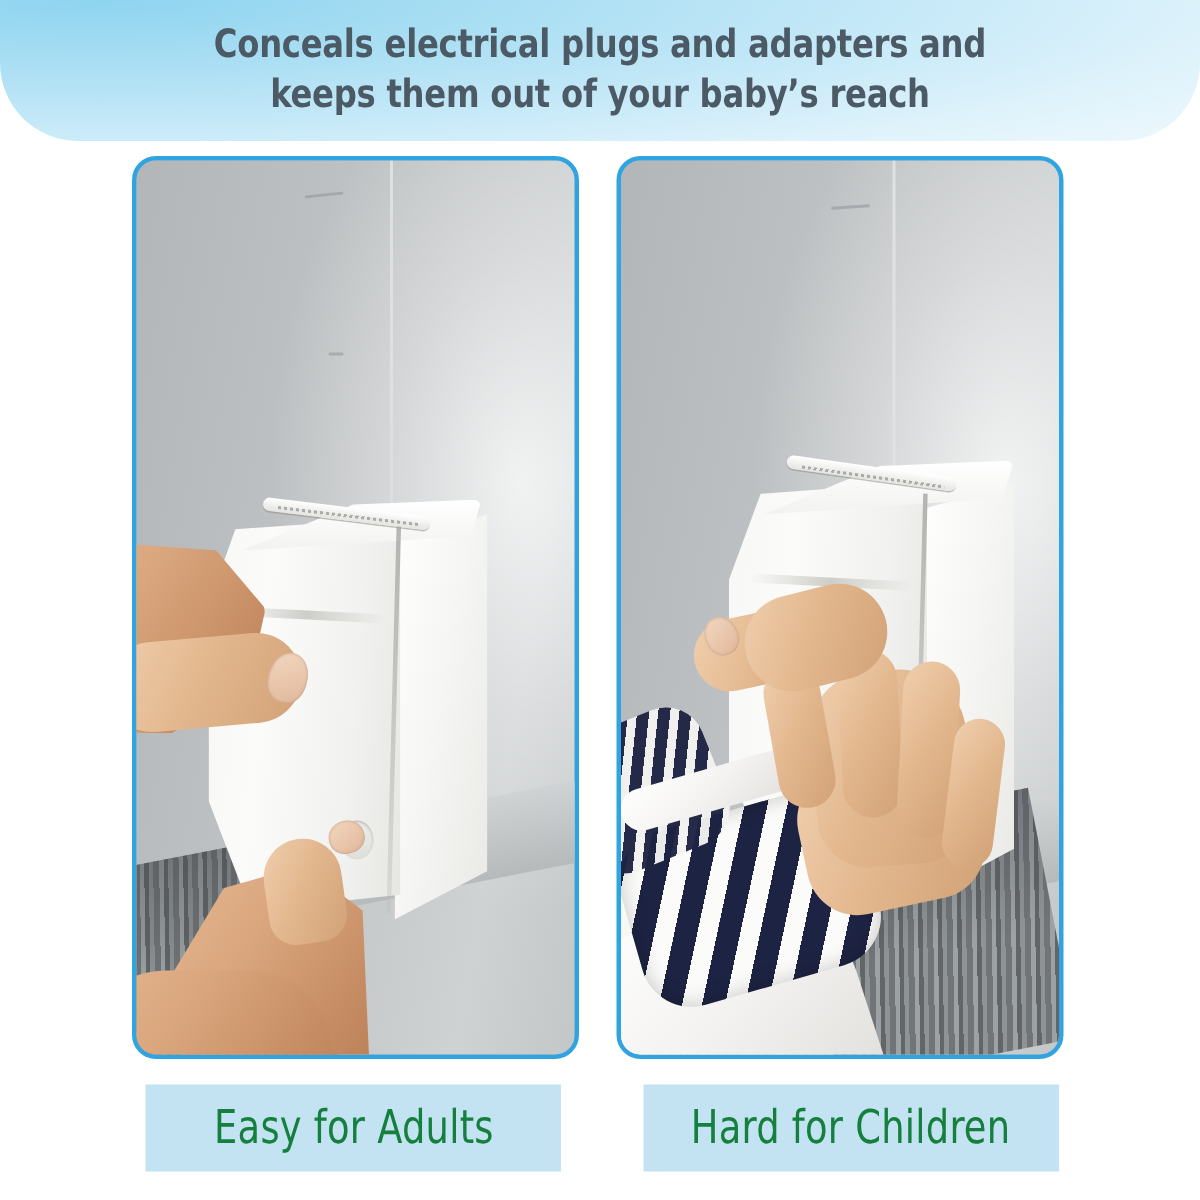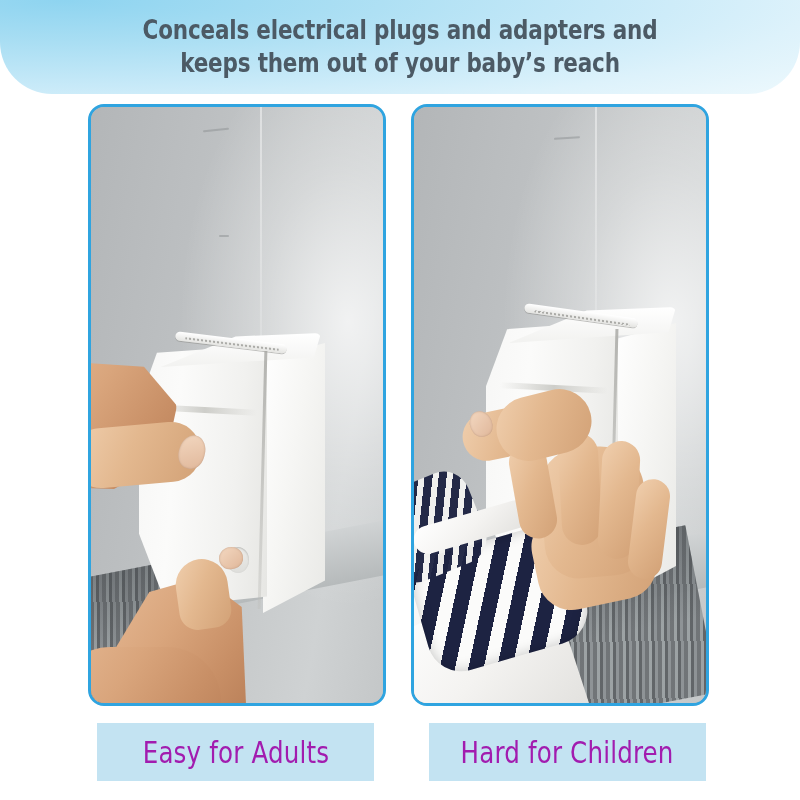--- a/index.html
+++ b/index.html
@@ -168,21 +168,21 @@
        #1d2342 0px, #1d2342 8px,
        #f2f2f0 8px, #f2f2f0 14px);
     opacity:.96;
   }
 
   
   .caption{
     position:absolute; top:723px; height:58px;
     background:#c3e3f2;
     display:flex; align-items:center; justify-content:center;
-    color:#a21caf;
+    color:#15803d;
     font-family:"DejaVu Sans Condensed","Liberation Sans Narrow","Liberation Sans", sans-serif;
     font-weight:normal;
     font-size:31px;
     letter-spacing:.2px;
     white-space:nowrap;
   }
   .caption span{ display:block; transform:scaleX(0.88); transform-origin:center; }
   .caption.left { left:97px;  width:277px; }
   .caption.right{ left:429px; width:277px; }
 </style>

